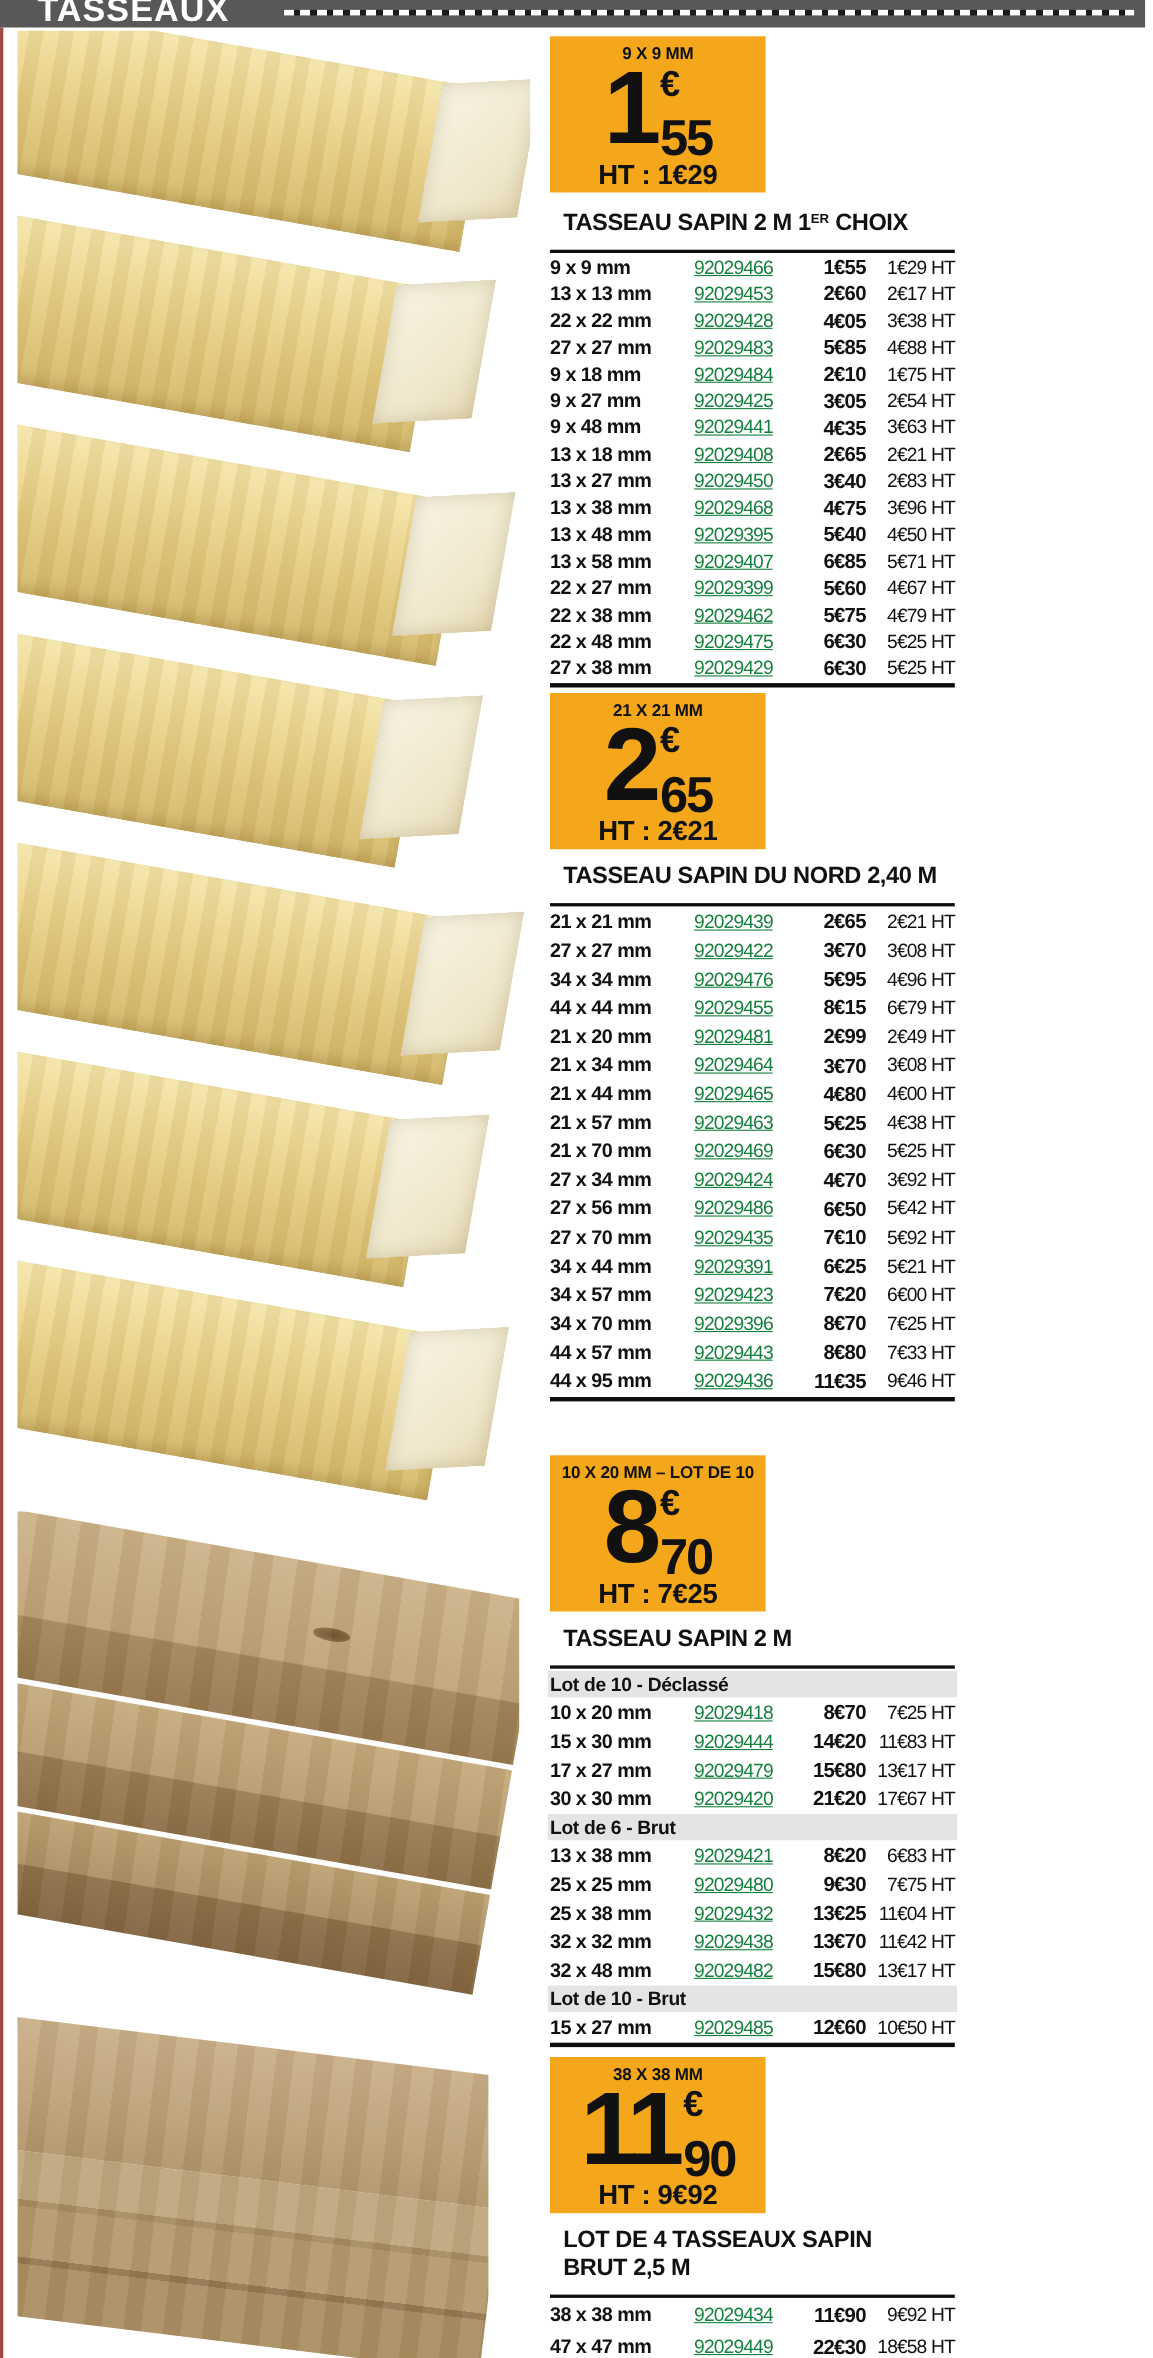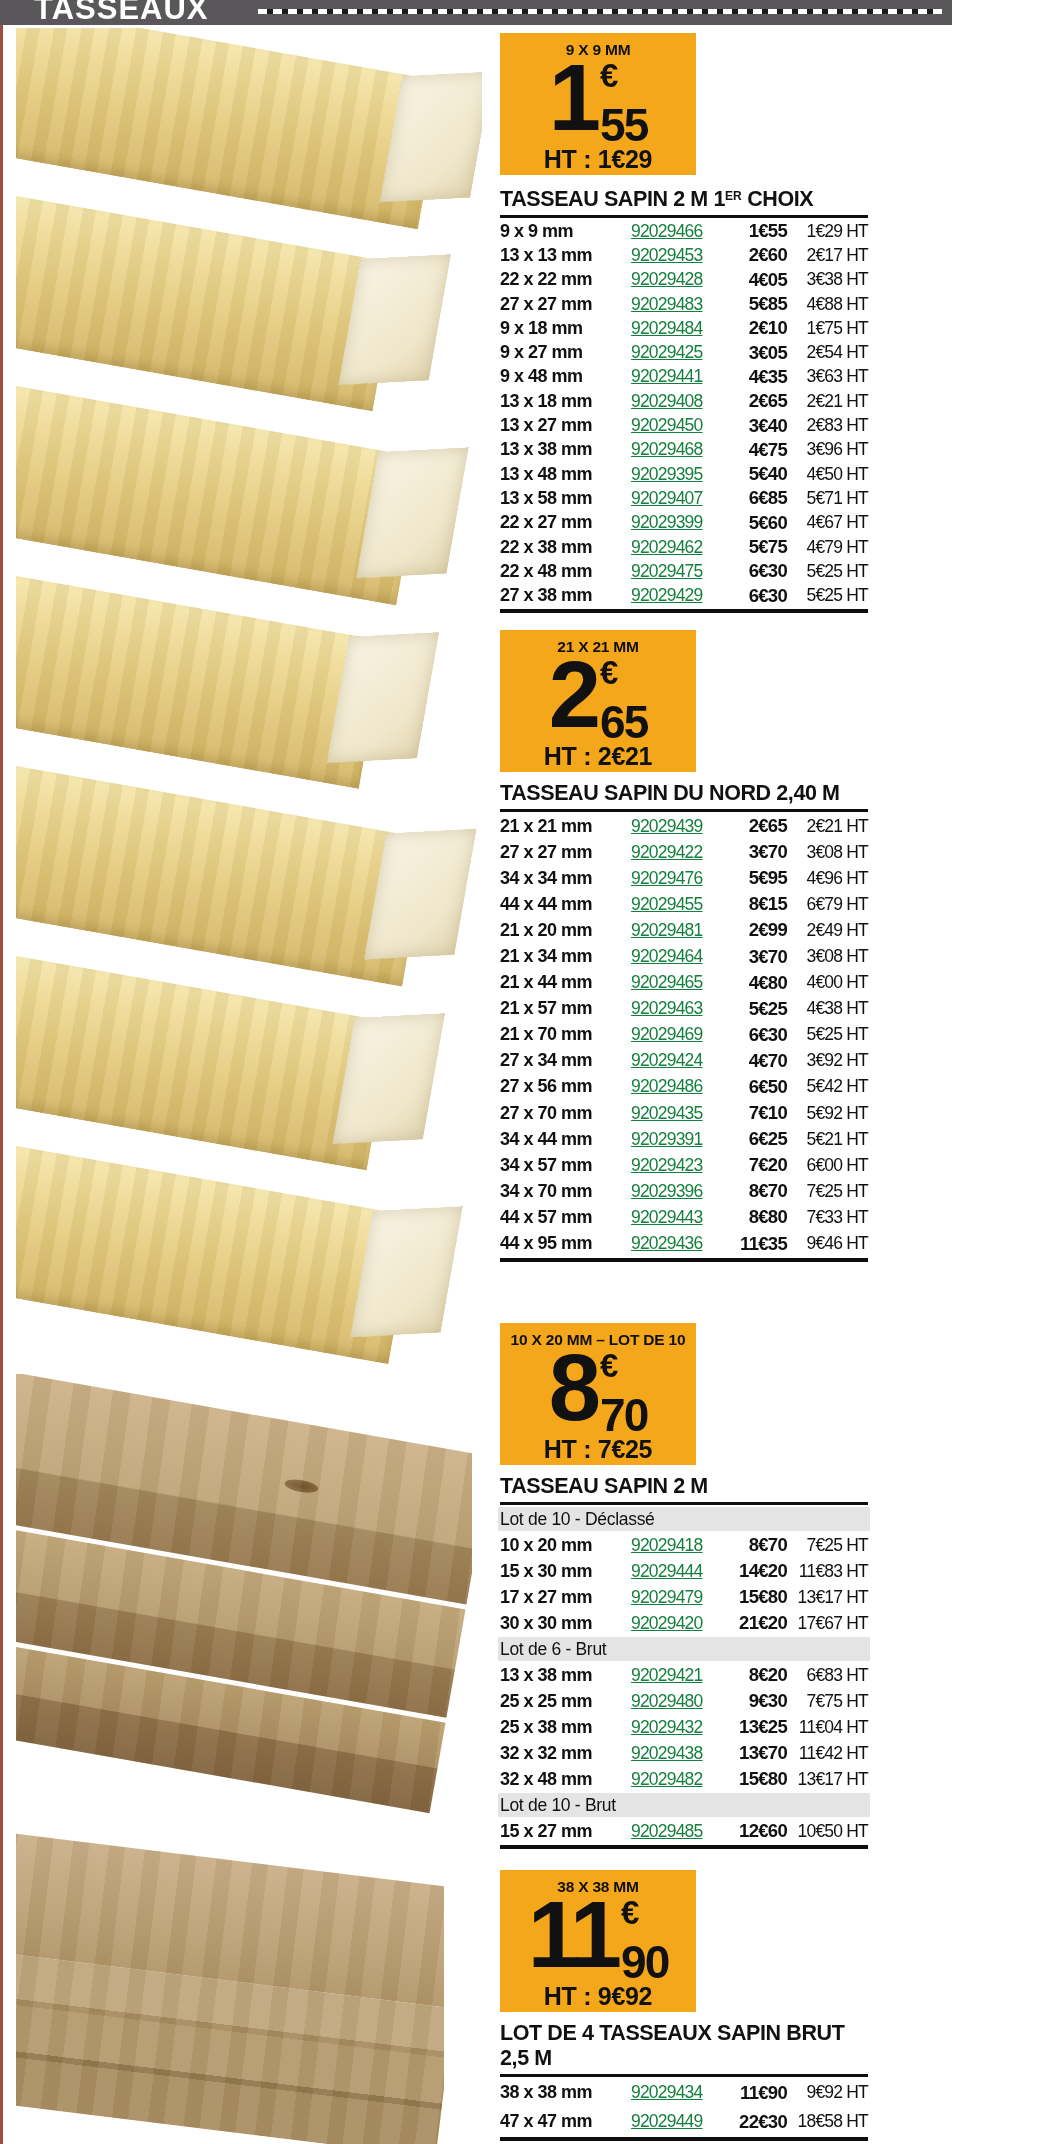--- a/index.html
+++ b/index.html
@@ -6,21 +6,21 @@
     --accent:#F5A71B;
     --header_bg:#59575A;
     --section_band_bg:#E4E4E4;
     --ink:#111111;
   }
   html,body{margin:0;padding:0;background:#ffffff;}
   body{font-family:"Liberation Sans", sans-serif;color:var(--ink);}
   .page{position:relative;width:1048px;height:2144px;overflow:hidden;background:#fff;}
 
   
-  .topbar{position:absolute;left:0;top:0;width:952px;height:25px;background:var(--header_bg);overflow:hidden;}
+  .topbar{position:absolute;left:0;top:0;width:1041px;height:25px;background:var(--header_bg);overflow:hidden;}
   .topbar-title{position:absolute;left:34px;top:-9px;font-size:31px;font-weight:bold;color:#fff;letter-spacing:1px;}
   .topbar-dashes{position:absolute;left:258px;right:10px;top:9px;height:5px;
     background:repeating-linear-gradient(90deg,#ffffff 0 9px,#1b1b1b 9px 15px);}
   .page-edge{position:absolute;left:0;top:25px;width:3px;height:2119px;background:#8a2e22;opacity:.85;}
 
   
   .photo{position:absolute;overflow:hidden;}
   .photo1{left:16px;top:28px;width:466px;height:1345px;}
   .batten{position:absolute;left:-52px;height:150px;transform:rotate(10deg);transform-origin:left center;}
   .batten .side{position:absolute;inset:0;
@@ -53,38 +53,38 @@
   .product{position:absolute;left:500px;width:368px;}
   .badge{width:196px;height:142px;background:var(--accent);display:flex;flex-direction:column;align-items:center;margin-bottom:9px;}
   .b-size{font-weight:bold;font-size:15.5px;letter-spacing:-0.2px;margin-top:8px;white-space:nowrap;}
   .b-price{display:flex;align-items:flex-start;justify-content:center;margin-top:-2px;line-height:1;}
   .b-int{font-size:94px;font-weight:bold;line-height:0.88;letter-spacing:-5px;}
   .b-col{display:flex;flex-direction:column;align-items:flex-start;margin-left:4px;margin-top:4px;}
   .b-cur{font-size:33px;font-weight:bold;line-height:.9;}
   .b-cents{font-size:46px;font-weight:bold;line-height:.85;margin-top:15px;letter-spacing:-2px;}
   .b-ht{font-size:25px;font-weight:bold;margin-top:auto;margin-bottom:7px;letter-spacing:-0.3px;}
 
-  .ptitle{margin:0;font-size:21.5px;font-weight:bold;letter-spacing:-0.4px;line-height:25px;}
+  .ptitle{margin:12px;font-size:21.5px;font-weight:bold;letter-spacing:-0.4px;line-height:25px;}
   .ptitle sup{font-size:12px;vertical-align:6px;letter-spacing:0;}
   .toprule{height:3px;background:#0e0e0e;margin:3px 0 1px 0;}
   .botrule{height:4px;background:#0e0e0e;margin-top:1px;}
 
   .tbl{width:100%;}
   .trow{position:relative;display:grid;grid-template-columns:131px 90px 66px 1fr;align-items:center;}
   .p1 .trow{height:24.3px;}
   .p2 .trow{height:26.1px;}
   .p3 .trow{height:26px;}
   .p4 .trow{height:29px;}
   .c{white-space:nowrap;}
   .c.dim{font-weight:bold;font-size:18px;letter-spacing:-0.5px;}
   .c.ref{font-size:17.5px;letter-spacing:-0.8px;color:#15803d;text-decoration:underline;}
   .c.ttc{font-weight:bold;font-size:18.5px;text-align:right;letter-spacing:-0.7px;}
   .c.ht{font-size:17.5px;text-align:right;letter-spacing:-0.8px;}
   .band{position:absolute;left:-2px;right:-2px;top:1px;bottom:1px;background:var(--section_band_bg);
-    z-index:2;display:flex;align-items:center;font-weight:normal;font-size:17.5px;letter-spacing:-0.3px;padding-left:2px;}
+    z-index:2;display:flex;align-items:center;font-weight:bold;font-size:17.5px;letter-spacing:-0.3px;padding-left:2px;}
   .band:empty{display:none;}
 </style>
 </head>
 <body>
 
 <div class="page">
 
   <header class="topbar">
     <span class="topbar-title">TASSEAUX</span>
     <span class="topbar-dashes"></span>

